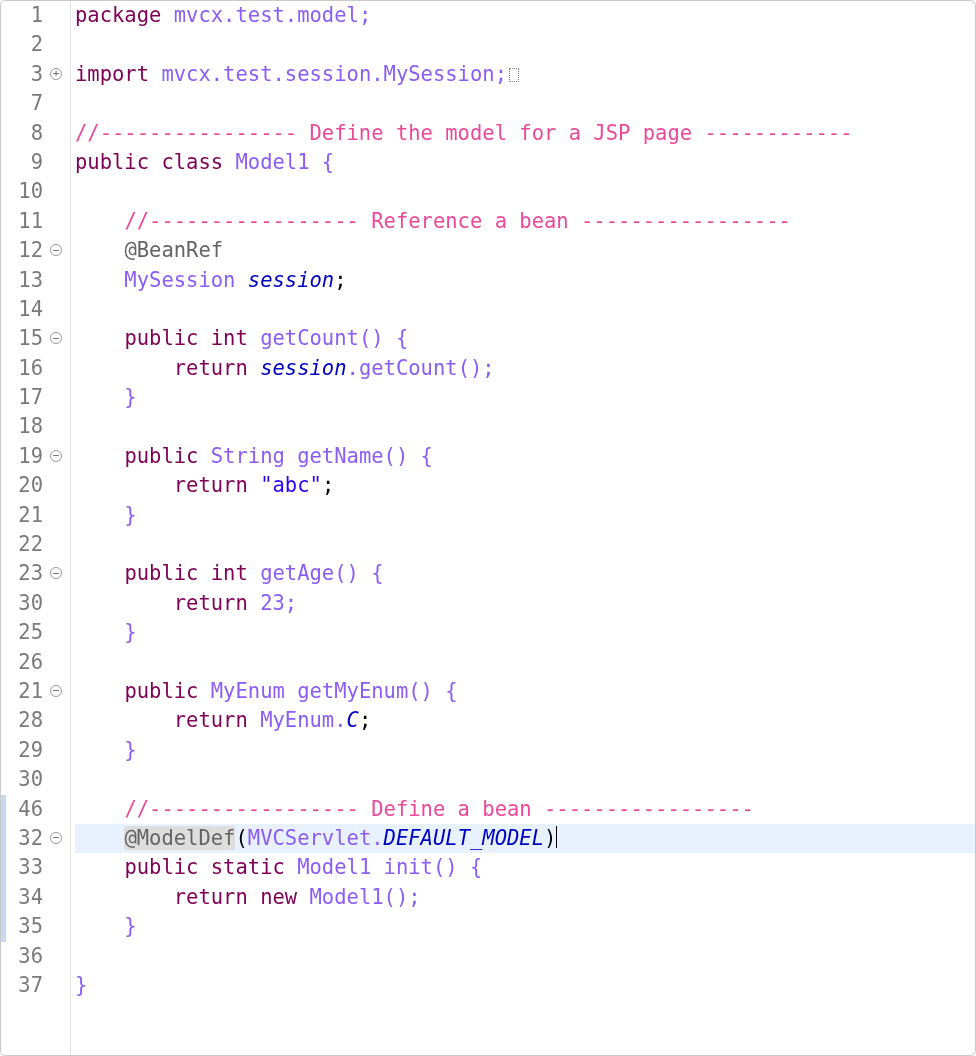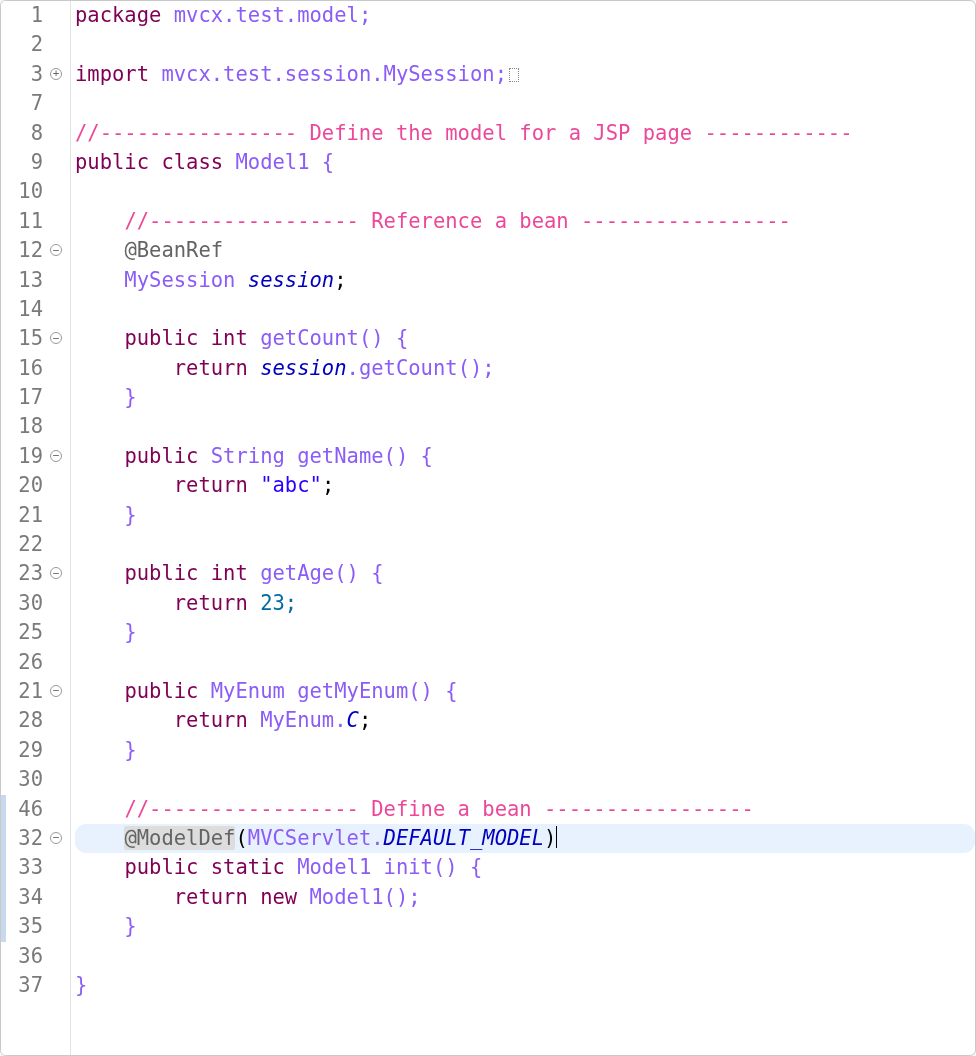--- a/index.html
+++ b/index.html
@@ -71,21 +71,21 @@
     background: #ffffff;
     cursor: pointer;
   }
   
   .kw   { color: #7f0055; font-weight: 400; }
   .id   { color: #8b5cf6; }
   .field{ color: #0000c0; font-style: italic; }                             
   .ann  { color: #646464; }                             
   .com  { color: #ec4899; }                             
   .str  { color: #2a00ff; }                             
-  .num  { color: #0369a1; }
+  .num  { color: #8b5cf6; }
   .staticF { color: #0000c0; font-style: italic; }      
   .punct{ color: #000000; }
   .collapsed-box {
     display: inline-block;
     border: 1px dotted #888;
     width: 10px; height: 14px;
     vertical-align: -1px;
     margin-left: 2px;
   }
   
@@ -99,21 +99,20 @@
   
   .change-bar {
     position: absolute;
     left: 0;
     width: 5px;
     background: #c8d9ed;
   }
   
   .hl-line {
     background: #e8f2fe;
-    border-radius: 11px;
   }
   
   .match {
     background: #dddddd;
     border-radius: 2px;
   }
 </style>
 </head>
 <body>
 

